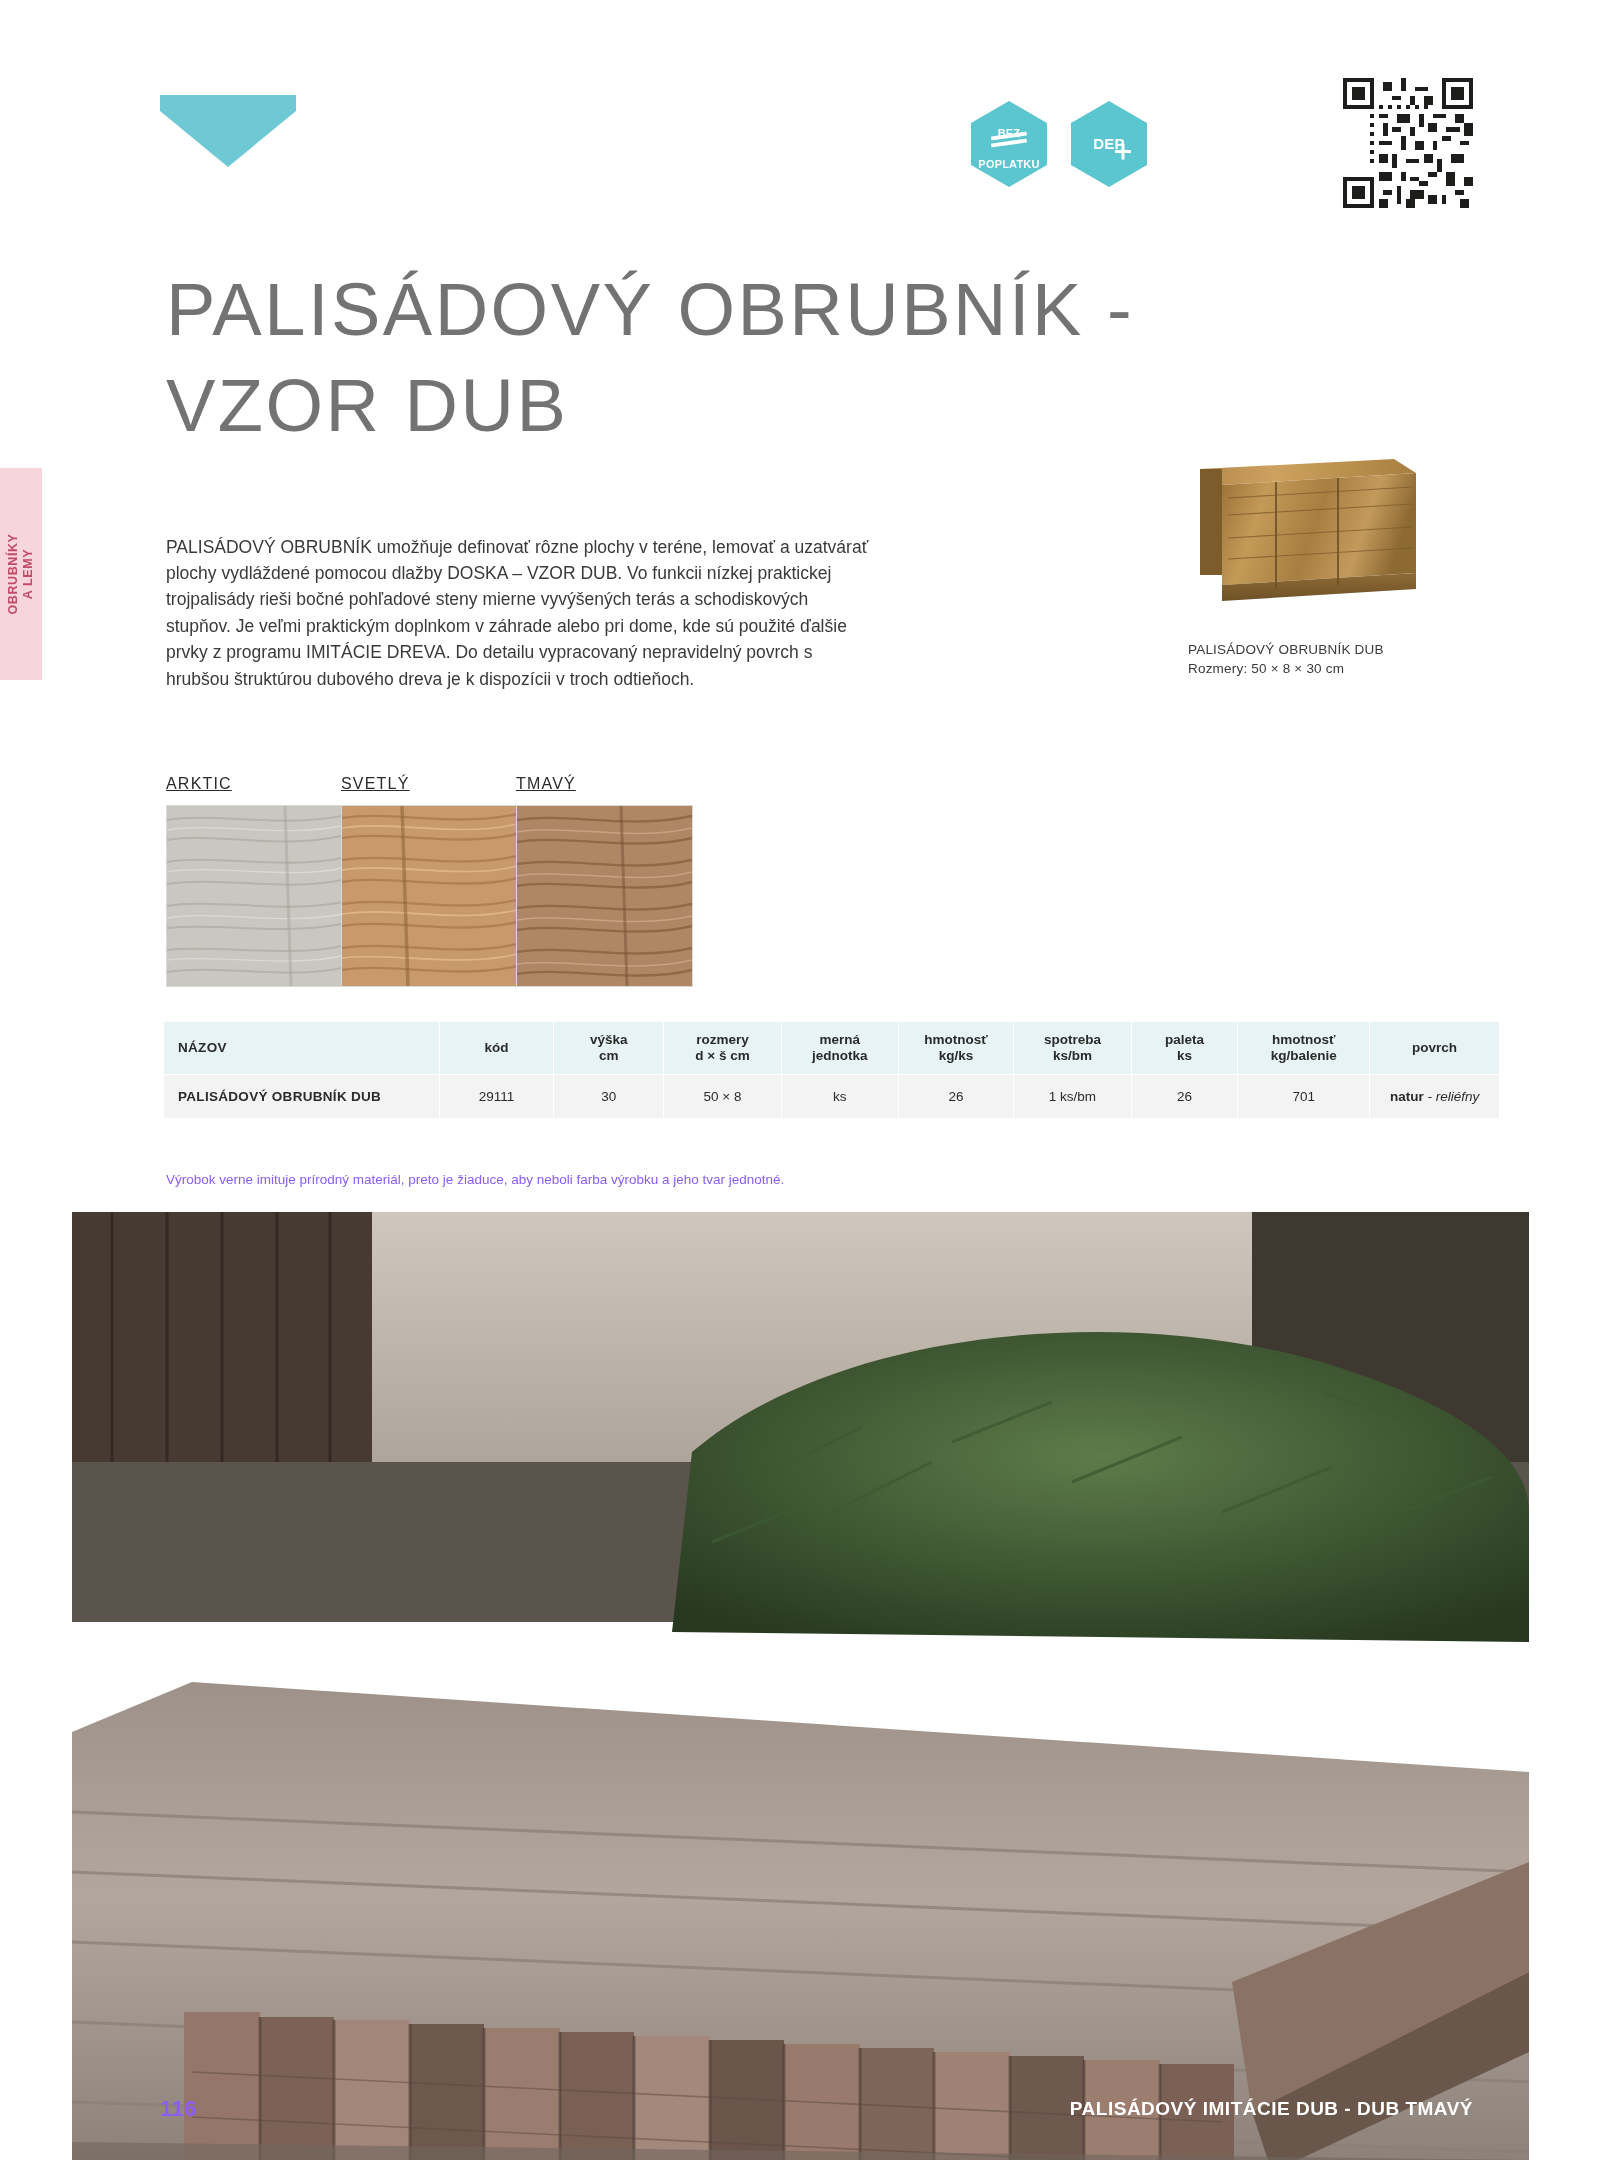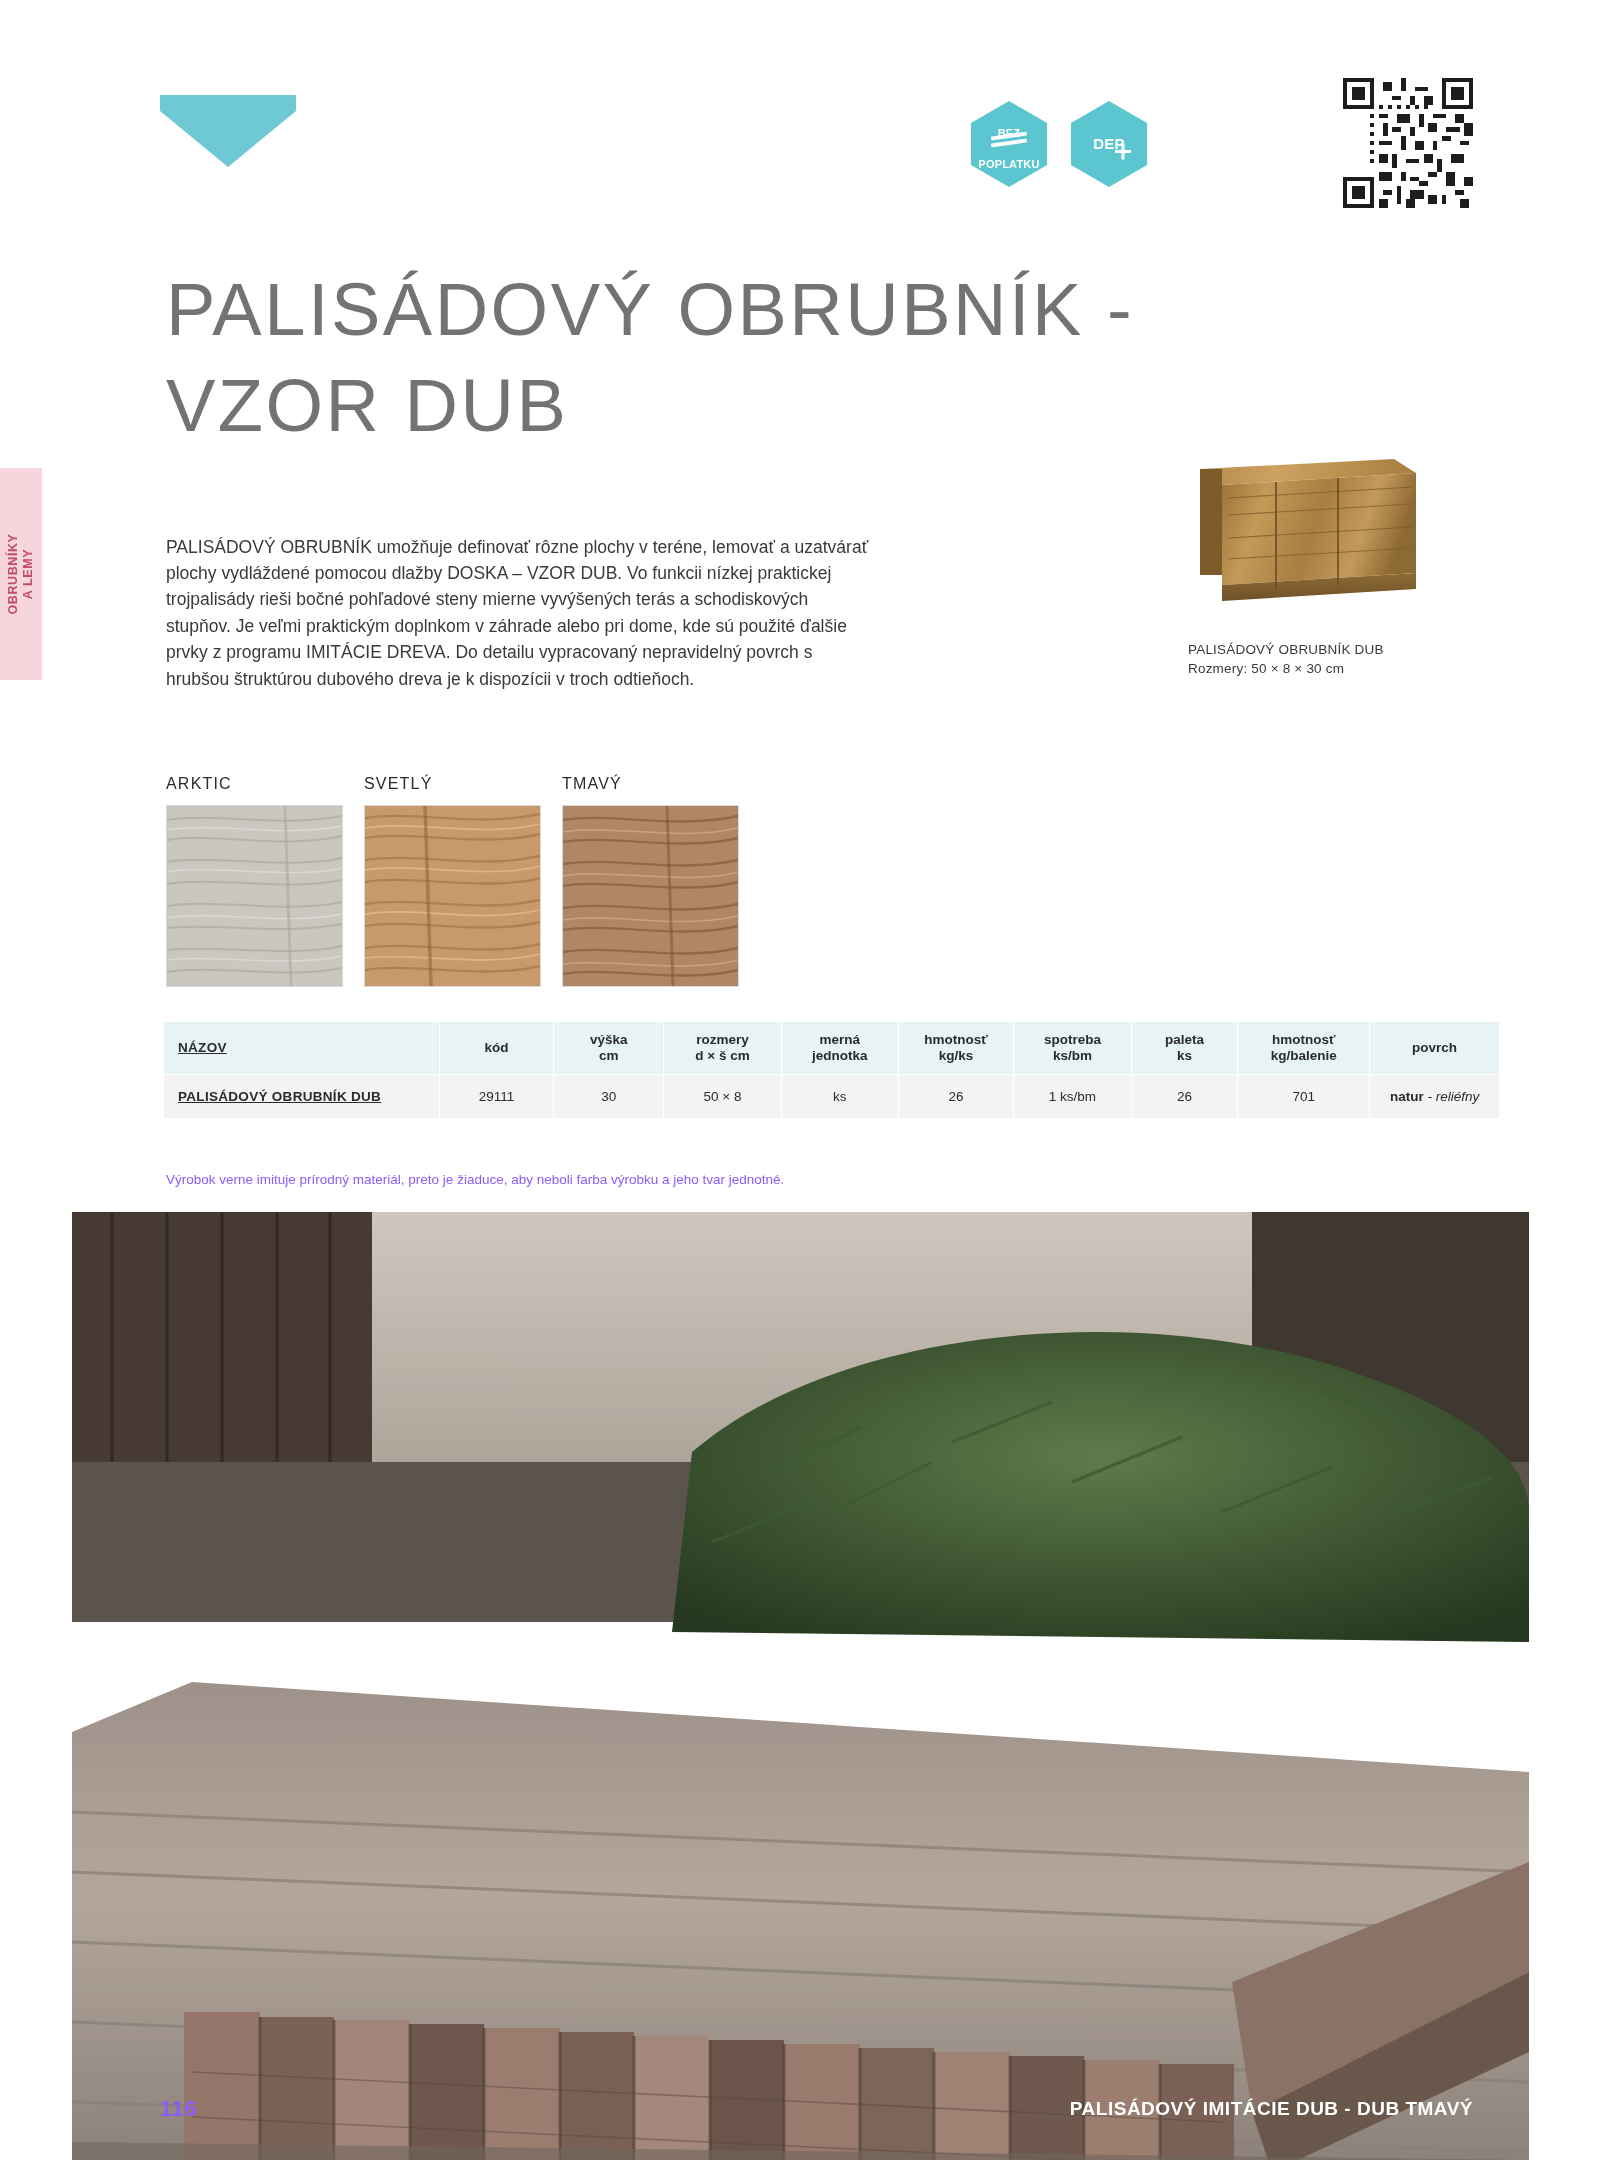--- a/index.html
+++ b/index.html
@@ -140,21 +140,21 @@
     display: block;
     font-weight: 400;
   }
 
   
   .swatches {
     position: absolute;
     left: 166px;
     top: 775px;
     display: flex;
-    gap: 23px;
+    text-decoration: underline;
   }
   .swatch {
     width: 175px;
   }
   .swatch-label {
     font-size: 16px;
     letter-spacing: 1.2px;
     color: #2b2b2b;
     margin-bottom: 12px;
   }
@@ -186,21 +186,20 @@
     padding: 14px 6px;
     text-align: center;
     border: 1px solid #ffffff;
     color: #2b2b2b;
   }
   .spec-table th.col-name, .spec-table td.col-name {
     text-align: left;
     padding-left: 14px;
     font-weight: 700;
     letter-spacing: 0.3px;
-    text-decoration: underline;
   }
   .spec-table td.col-surface {
     font-weight: 400;
   }
   .spec-table td.col-surface b { font-weight: 700; }
   .spec-table td.col-surface i { font-style: italic; }
 
   .table-note {
     position: absolute;
     left: 166px;

